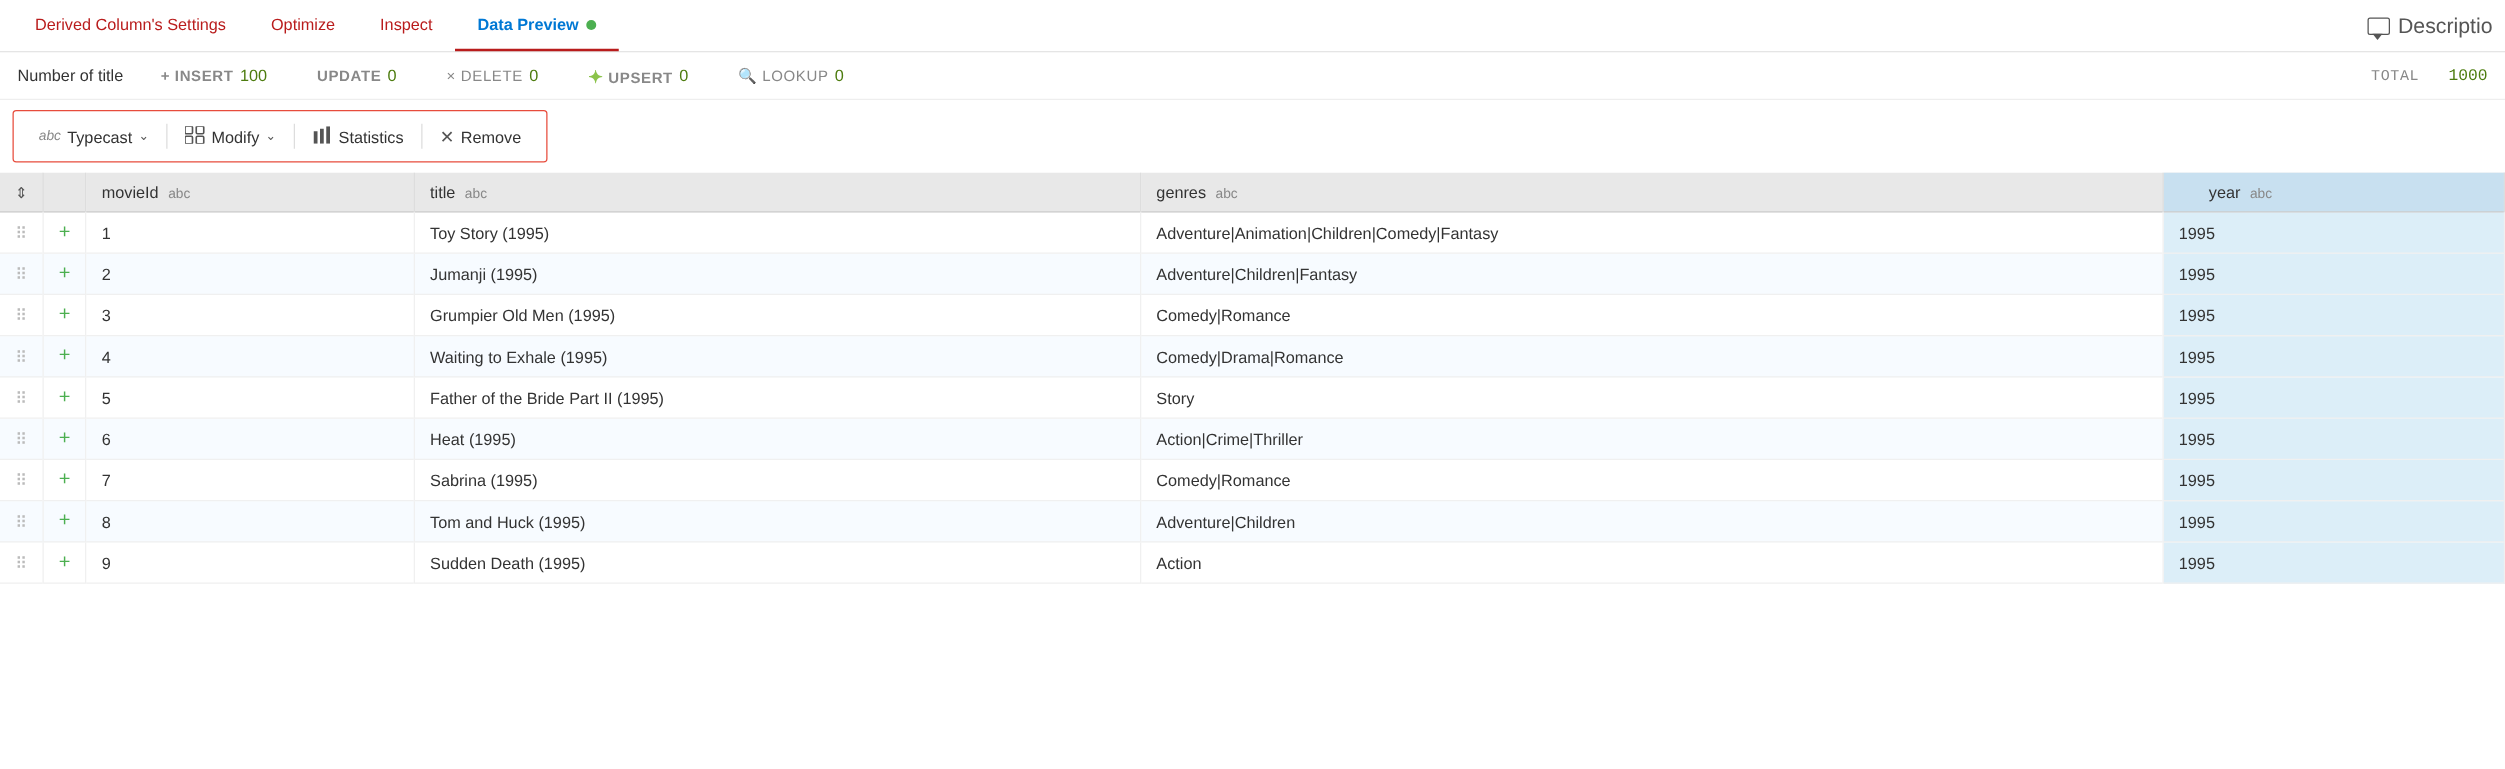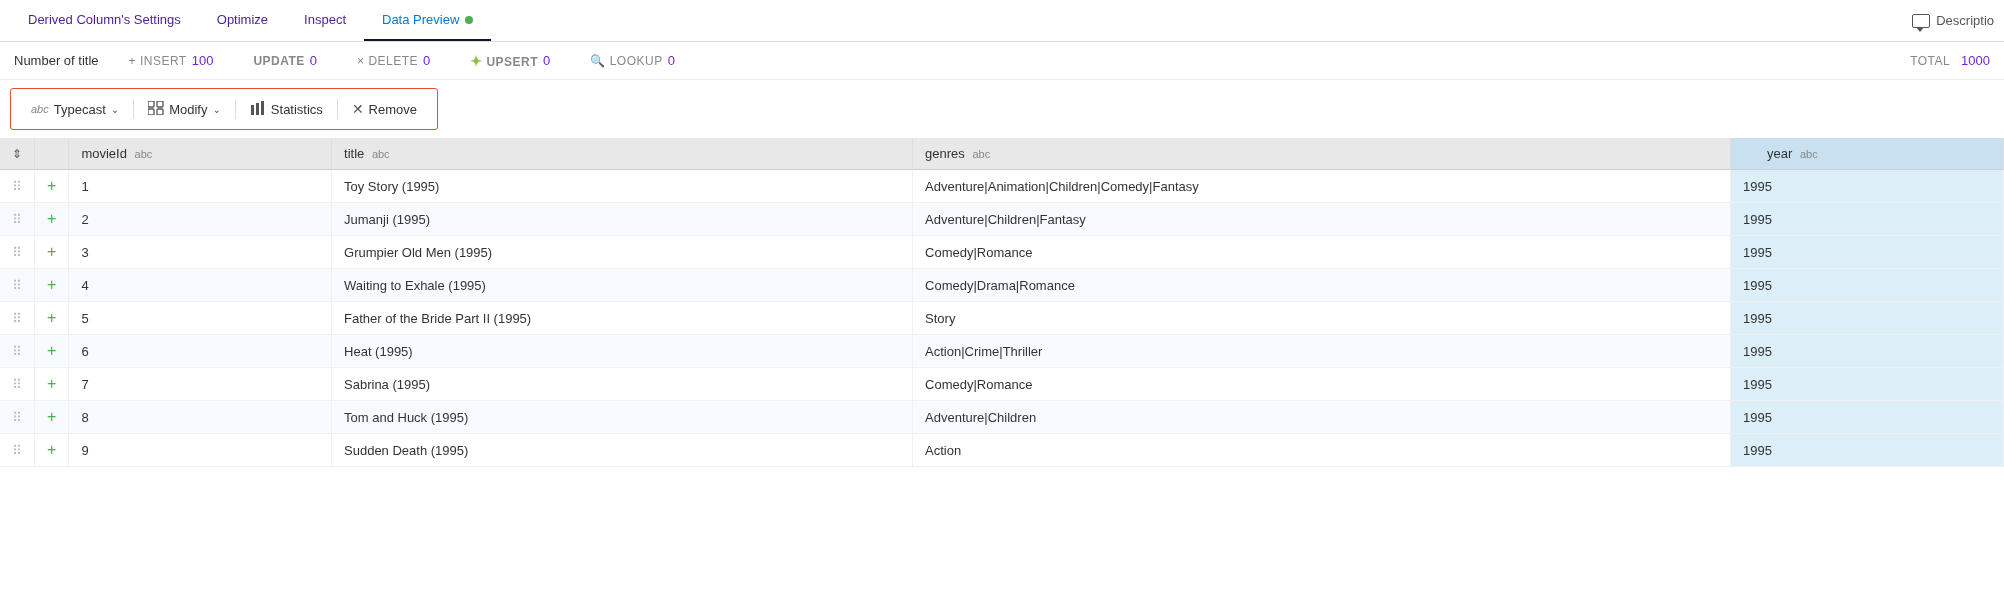--- a/index.html
+++ b/index.html
@@ -13,43 +13,43 @@
       border-bottom: 1px solid #ddd;
       background: #fff;
       padding: 0 10px;
     }
     .tab {
       padding: 0 18px;
       height: 100%;
       display: flex;
       align-items: center;
       cursor: pointer;
-      color: #4c1d95;
+      color: #b91c1c;
       font-size: 13px;
       border-bottom: 2px solid transparent;
       white-space: nowrap;
     }
     .tab.active {
       color: #0078d4;
-      border-bottom: 2px solid #0f172a;
-      font-weight: 400;
+      border-bottom: 2px solid #b91c1c;
+      font-weight: 700;
     }
     .tab-dot {
       width: 8px; height: 8px;
       background: #4CAF50;
       border-radius: 50%;
       margin-left: 6px;
     }
     .tab-bar-right {
       margin-left: auto;
       display: flex;
       align-items: center;
       gap: 6px;
       color: #555;
-      font-size: 13px;
+      font-size: 17px;
       cursor: pointer;
     }
     .comment-icon {
       width: 18px; height: 14px;
       border: 1.5px solid #555;
       border-radius: 2px;
       position: relative;
       display: inline-block;
     }
     .comment-icon::after {
@@ -77,28 +77,28 @@
       color: #333;
       margin-right: 30px;
     }
     .stat-item {
       display: flex;
       align-items: center;
       gap: 5px;
       margin-right: 40px;
       font-size: 13px;
     }
-    .stat-insert { color: #4CAF50; font-weight: 400; text-align: right; }
+    .stat-insert { color: #4CAF50; font-weight: 700; text-align: right; }
     .stat-update { color: #FF9800; font-weight: 600; text-align: right; }
     .stat-delete { color: #f44336; font-weight: 400; }
     .stat-upsert { color: #8BC34A; font-weight: 600; }
     .stat-lookup { color: #9E9E9E; font-weight: 400; }
-    .stat-total { margin-left: auto; font-size: 13px; }
+    .stat-total { margin-left: auto; font-size: 13px; font-family: Liberation Mono, monospace; }
     .stat-key { color: #888; font-size: 12px; letter-spacing: 0.5px; }
-    .stat-val { color: #6d28d9; font-weight: 500; }
+    .stat-val { color: #4d7c0f; font-weight: 500; }
 
     
     .toolbar {
       display: flex;
       align-items: center;
       height: 42px;
       padding: 6px 10px;
       border: 1.5px solid #e74c3c;
       margin: 8px 10px;
       border-radius: 3px;

